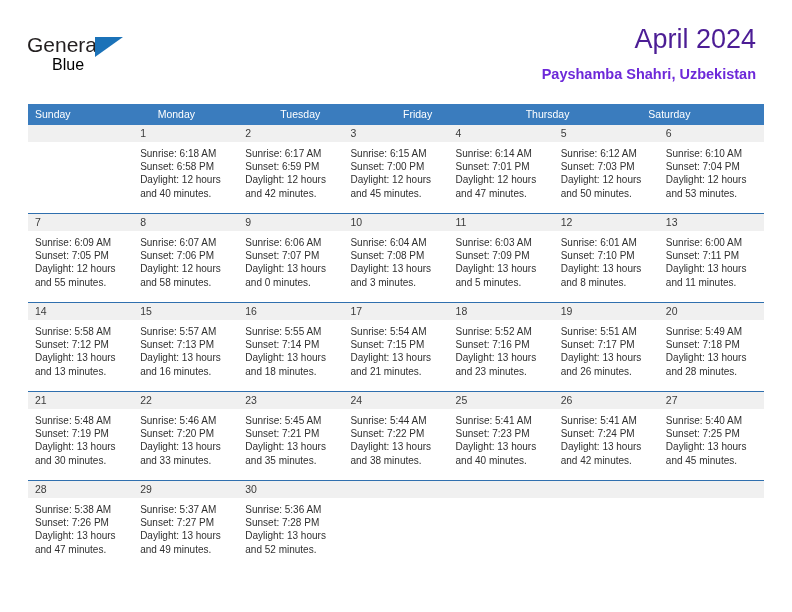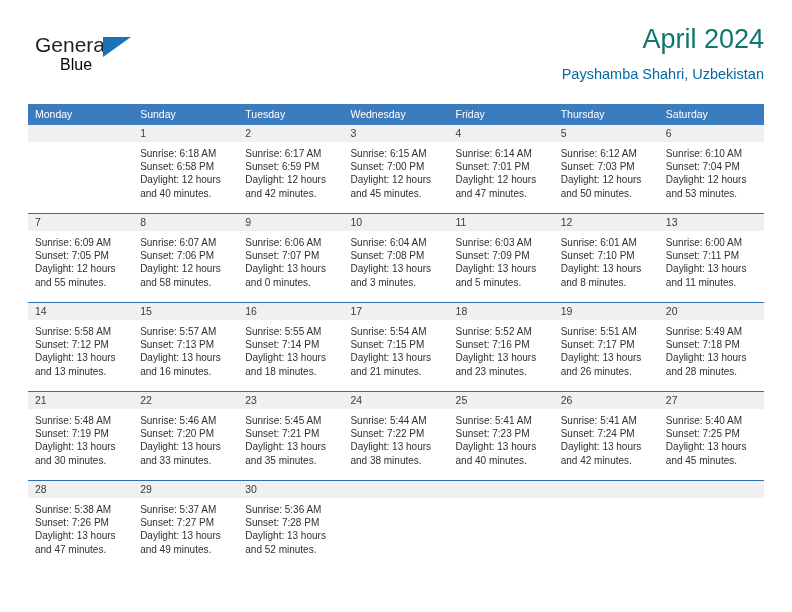--- a/index.html
+++ b/index.html
@@ -17,21 +17,21 @@
     position: relative;
     width: 792px;
     height: 612px;
     background: #ffffff;
     overflow: hidden;
   }
 
   
   .header {
     position: absolute;
-    left: 28px;
+    left: 20px;
     top: 22px;
     width: 736px;
     height: 76px;
   }
 
   .logo {
     position: absolute;
     left: 7px;
     top: 10px;
     width: 120px;
@@ -68,30 +68,30 @@
 
   .title-block {
     position: absolute;
     right: 0;
     top: 0;
     text-align: right;
   }
   .cal-title {
     font-size: 27px;
     line-height: 34px;
-    color: #0f766e;
+    color: #4c1d95;
     font-weight: 400;
     white-space: nowrap;
   }
   .cal-subtitle {
     margin-top: 9px;
     font-size: 14.5px;
     line-height: 18px;
-    color: #0369a1;
-    font-weight: 400;
+    color: #6d28d9;
+    font-weight: 700;
     white-space: nowrap;
   }
 
   
   .calendar {
     position: absolute;
     left: 28px;
     top: 104px;
     width: 736px;
   }
@@ -161,24 +161,23 @@
 
     <div class="title-block">
       <div class="cal-title">April 2024</div>
       <div class="cal-subtitle">Payshamba Shahri, Uzbekistan</div>
     </div>
 
   </div>
 
   <div class="calendar">
     <div class="weekdays">
+        <div class="weekday">Sunday</div>
         <div class="weekday">Monday</div>
-        <div class="weekday">Sunday</div>
         <div class="weekday">Tuesday</div>
-        <div class="weekday">Wednesday</div>
         <div class="weekday">Friday</div>
         <div class="weekday">Thursday</div>
         <div class="weekday">Saturday</div>
       </div>
     <div id="weeks-container">
         <div class="week first">
           <div class="day day-empty">
             <div class="day-number"></div>
             <div class="day-body">
               <div></div>

